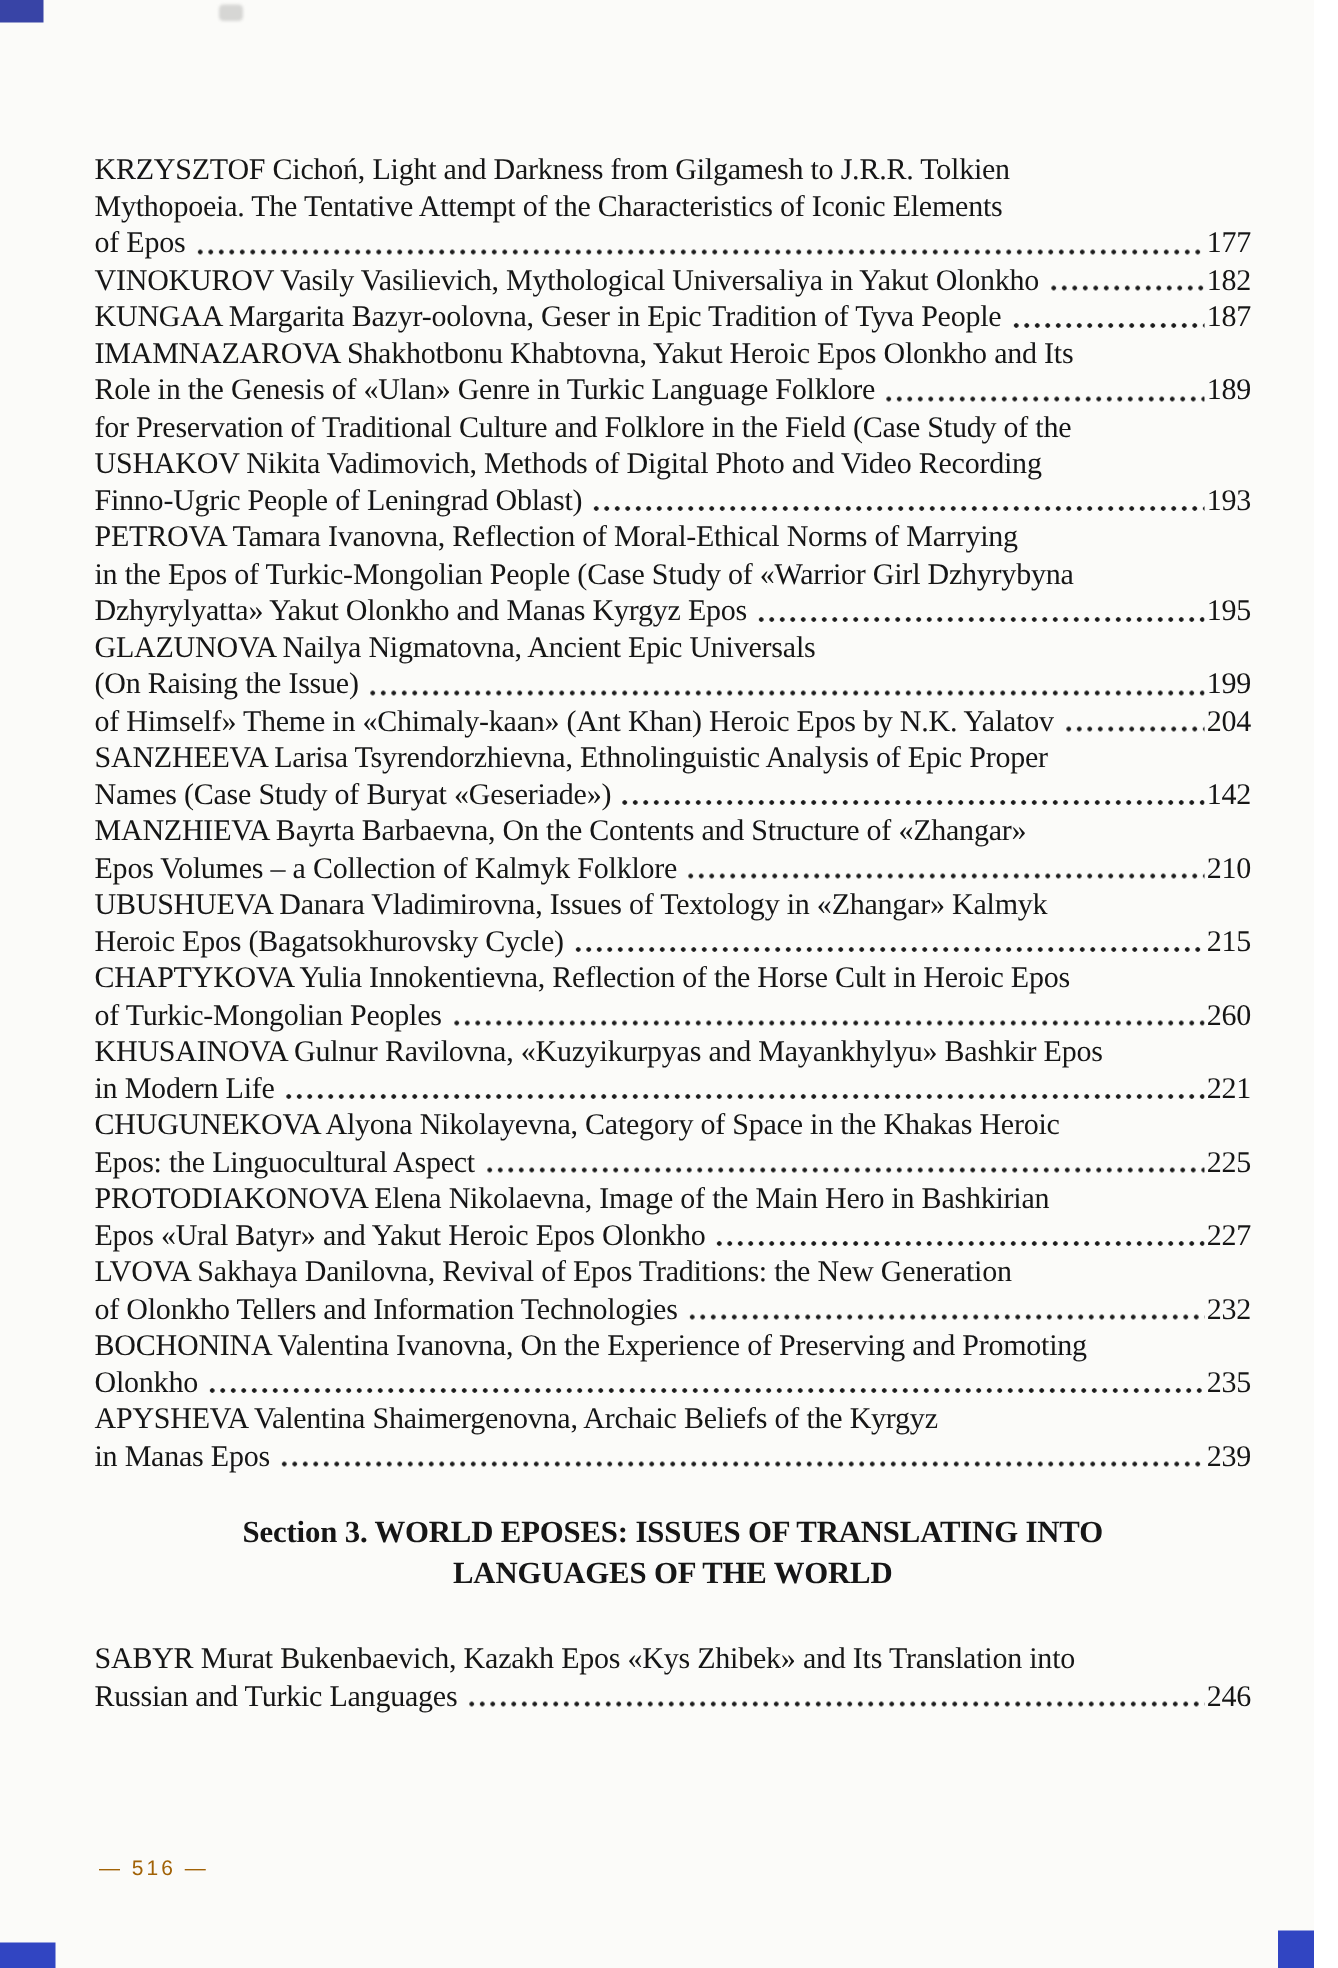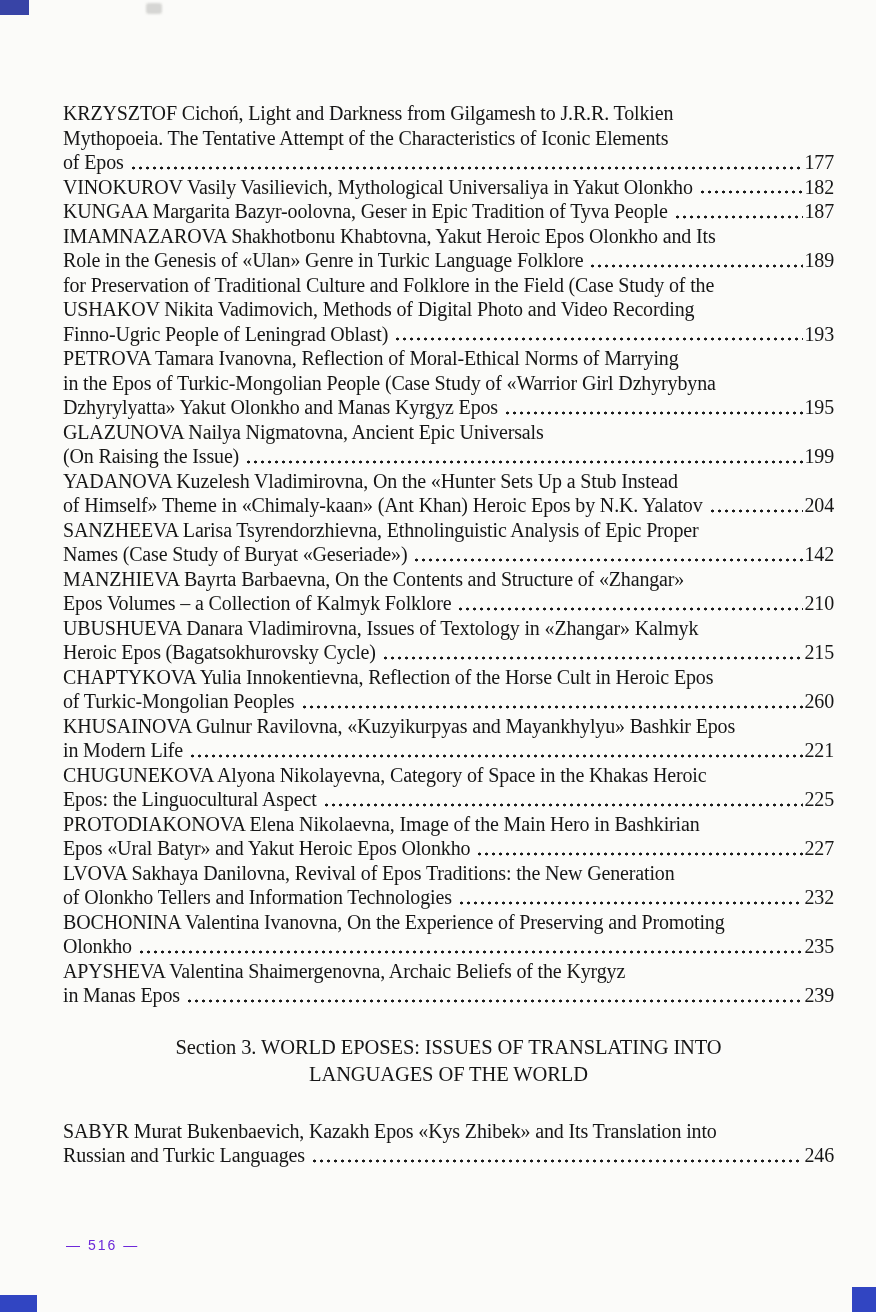--- a/index.html
+++ b/index.html
@@ -45,35 +45,35 @@
     background-position: left bottom;
   }
   .page-num {
     white-space: nowrap;
     text-align: right;
   }
   .section-heading {
     margin-top: 26px;
     margin-bottom: 31px;
     text-align: center;
-    font-weight: normal;
+    font-weight: bold;
   }
   .heading-line {
     font-size: 20.5px;
     line-height: 27px;
     letter-spacing: -0.1px;
   }
   .footer {
     position: absolute;
     left: 66px;
     top: 1237px;
     font-family: "Liberation Sans", sans-serif;
     font-size: 14px;
     letter-spacing: 2px;
-    color: #6d28d9;
+    color: #a16207;
   }
   .scan-mark {
     position: absolute;
   }
   .mark-top-left     { left: 0;     top: 0;      width: 29px; height: 15px; }
   .smudge-top        { left: 146px; top: 3px;    width: 16px; height: 11px; border-radius: 3px; filter: blur(1px); }
   .mark-bottom-left  { left: 0;     top: 1295px; width: 37px; height: 17px; }
   .mark-bottom-right { left: 852px; top: 1287px; width: 40px; height: 25px; }
 </style>
 </head>
@@ -139,21 +139,20 @@
         </div>
         <div class="toc-entry">
           <div class="toc-line">GLAZUNOVA Nailya Nigmatovna, Ancient Epic Universals</div>
           <div class="toc-line toc-line-last">
             <span class="entry-text">(On Raising the Issue)</span>
             <span class="dot-leader"></span>
             <span class="page-num">199</span>
           </div>
         </div>
         <div class="toc-entry">
-          <div class="toc-line">YADANOVA Kuzelesh Vladimirovna, On the «Hunter Sets Up a Stub Instead</div>
           <div class="toc-line toc-line-last">
             <span class="entry-text">of Himself» Theme in «Chimaly-kaan» (Ant Khan) Heroic Epos by N.K. Yalatov</span>
             <span class="dot-leader"></span>
             <span class="page-num">204</span>
           </div>
         </div>
         <div class="toc-entry">
           <div class="toc-line">SANZHEEVA Larisa Tsyrendorzhievna, Ethnolinguistic Analysis of Epic Proper</div>
           <div class="toc-line toc-line-last">
             <span class="entry-text">Names (Case Study of Buryat «Geseriade»)</span>

